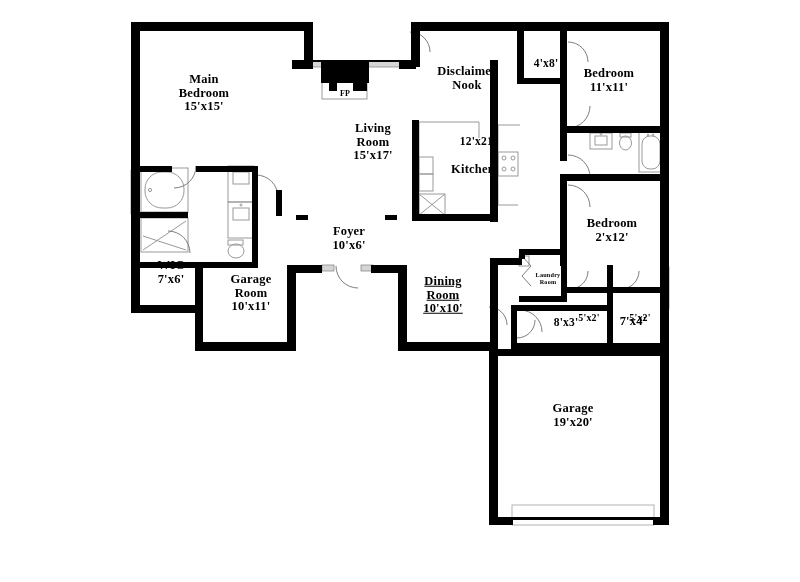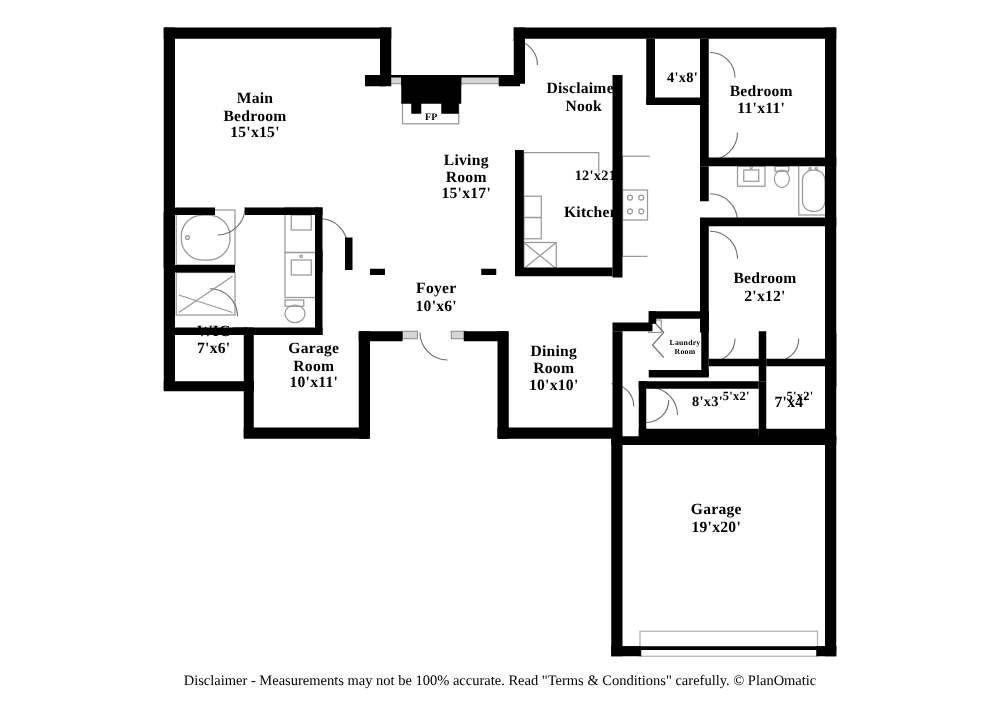--- a/index.html
+++ b/index.html
@@ -330,21 +330,21 @@
 
   <div class="room-label sz-xs" style="left:345px; top:94px;">
     <span class="ln">FP</span>
   </div>
 
   <div class="room-label sz-lg" style="left:349px; top:238px;">
     <span class="ln">Foyer</span>
     <span class="ln">10'x6'</span>
   </div>
 
-  <div class="room-label sz-lg" style="left:443px; top:295px;">
+  <div class="room-label sz-lg" style="left:443px; top:295px;text-decoration:underline;">
     <span class="ln">Dining</span>
     <span class="ln">Room</span>
     <span class="ln">10'x10'</span>
   </div>
 
   <div class="room-label sz-lg" style="left:467px; top:78px;">
     <span class="ln">Disclaimer</span>
     <span class="ln">Nook</span>
   </div>
 
@@ -388,15 +388,14 @@
 
   <div class="room-label sz-lg" style="left:633px; top:322px;">
     <span class="ln">7'x4'</span>
   </div>
 
   <div class="room-label sz-lg" style="left:573px; top:415px;">
     <span class="ln">Garage</span>
     <span class="ln">19'x20'</span>
   </div>
 
-  <div id="disclaimer">Disclaimer - Measurements may not be 100% accurate. Read "Terms &amp; Conditions" carefully. © PlanOmatic</div>
 
 </div>
 
 </body></html>

